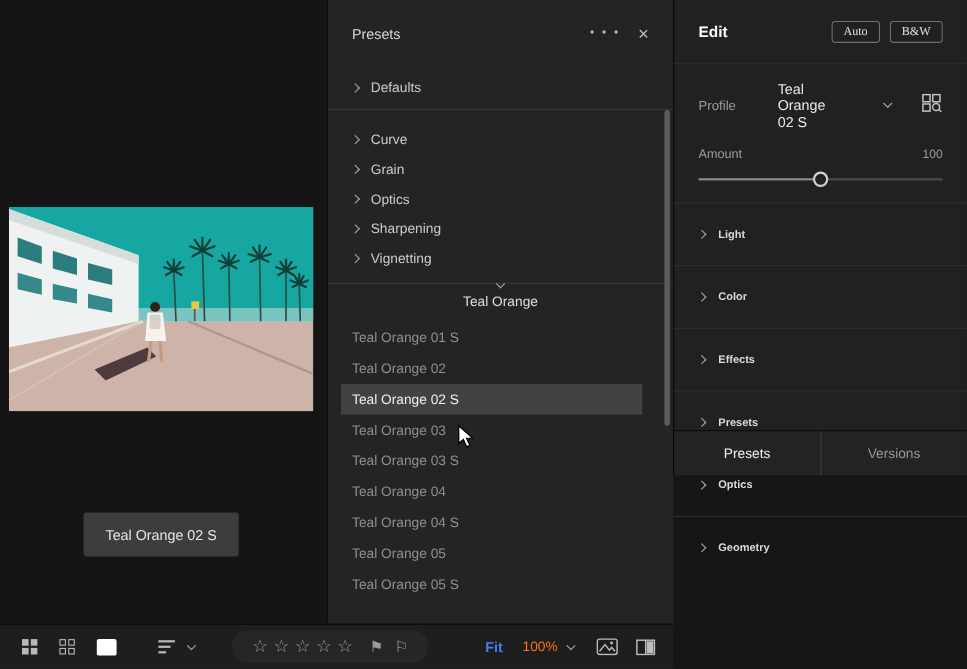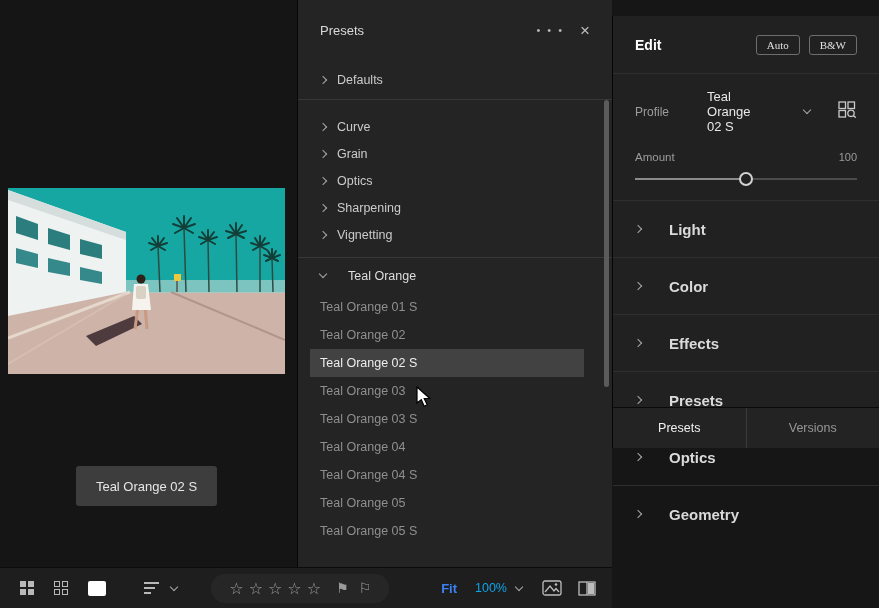--- a/index.html
+++ b/index.html
@@ -20,32 +20,32 @@
   .presets-title { color:#d8d8d8; font-size:13px; }
   .header-actions { margin-left:auto; display:flex; align-items:center; gap:16px; }
   .ellipsis-icon { color:#b5b5b5; font-size:11px; letter-spacing:2px; cursor:default; }
   .close-icon { color:#bdbdbd; font-size:17px; line-height:1; cursor:default; }
   .divider { height:1px; background:#383838; margin:0; }
   .group-row { height:27px; display:flex; align-items:center; gap:11px; padding:0 22px;
     color:#cbcbcb; font-size:12.5px;text-align:right; }
   .defaults-row { height:39px; }
   .groups-block { padding-top:13px; }
   .teal-group-row { height:36px; margin-top:9px; border-top:1px solid #383838;
-    display:flex; align-items:center; gap:22px; padding:0 22px; color:#dedede; font-size:12.5px; }
+    display:flex; align-items:center; gap:6px; padding:0 22px; color:#dedede; font-size:12.5px;flex-direction:column; }
   .preset-item { height:28px; display:flex; align-items:center; padding-left:22px;
     margin-right:28px; color:#8f8f8f; font-size:12.5px; }
   .preset-item.selected { background:#424242; color:#ededed; margin-left:12px; padding-left:10px; }
   .chev { width:6px; height:6px; border-right:1.5px solid #a9a9a9; border-bottom:1.5px solid #a9a9a9;
     transform:rotate(-45deg); flex:0 0 auto; }
   .chev.down { transform:rotate(45deg); margin-top:-3px; }
   .scrollbar { position:absolute; right:3px; top:100px; width:5px; height:287px;
     background:#5b5b5b; border-radius:3px; }
 
   
-  .edit-panel { position:absolute; left:612px; top:16px; width:267px; height:432px;
+  .edit-panel { position:absolute; left:612px; top:0; width:267px; height:432px;
     background:#212121; border-left:1px solid #050505; }
   .edit-header { height:58px; display:flex; align-items:center; padding:0 22px;
     border-bottom:1px solid #2f2f2f; }
   .edit-title { color:#ffffff; font-size:14px; font-weight:bold; }
   .hdr-btns { margin-left:auto; display:flex; gap:9px; }
   .mini-btn { border:1px solid #6e6e6e; border-radius:3px; background:transparent;
     color:#e0e0e0; font-size:11px; padding:3px 10px; cursor:default;font-family:Liberation Serif, serif; }
   .profile-block { padding:15px 22px 14px; }
   .profile-row { display:flex; align-items:center;gap:28px; }
   .profile-label { color:#9c9c9c; font-size:12px; margin-right:10px; }
@@ -53,22 +53,22 @@
   .profile-row .chev { margin-top:-3px; }
   .browser-icon { margin-left:auto; }
   .amount-row { display:flex; align-items:center; margin-top:17px; }
   .amount-label { color:#9c9c9c; font-size:11.5px; }
   .amount-value { margin-left:auto; color:#9c9c9c; font-size:11px; }
   .slider { position:relative; height:14px; margin-top:9px; }
   .track-l { position:absolute; left:0; top:6px; height:2px; width:50%; background:#8b8b8b; }
   .track-r { position:absolute; right:0; top:6px; height:2px; width:50%; background:#4b4b4b; }
   .knob { position:absolute; left:calc(50% - 7px); top:0; width:14px; height:14px;
     border:2px solid #d2d2d2; border-radius:50%; background:#212121; }
-  .section-row { height:57px; display:flex; align-items:center; gap:28px; padding:0 22px;
-    border-top:1px solid #2f2f2f; color:#dadada; font-size:15px; font-weight:600; }
+  .section-row { height:57px; display:flex; align-items:center; gap:12px; padding:0 22px;
+    border-top:1px solid #2f2f2f; color:#dadada; font-size:10px; font-weight:600; }
   .edit-footer { position:absolute; left:0; bottom:0; width:100%; height:41px;
     background:#232323; border-top:1px solid #0a0a0a; display:flex; }
   .footer-tab { flex:1; display:flex; align-items:center; justify-content:center; font-size:12.5px; }
   .footer-tab.active { color:#f0f0f0; }
   .footer-tab.inactive { color:#969696; border-left:1px solid #3a3a3a; }
 
   
   .toolbar { position:absolute; left:0; top:567px; width:612px; height:41px;
     background:#1e1e1e; border-top:1px solid #0b0b0b; display:flex; align-items:center; padding:0 16px; }
   .grid-icon { display:grid; grid-template-columns:6px 6px; grid-template-rows:6px 6px; gap:2px; }
@@ -76,21 +76,21 @@
   .grid-icon.outline span { background:transparent; border:1.5px solid #b9b9b9; }
   .solo-icon { width:20px; height:15px; background:#ffffff; border-radius:2px; }
   .sort-icon { display:flex; flex-direction:column; gap:3px; }
   .sort-icon i { display:block; height:2px; background:#b9b9b9; }
   .sort-icon i:nth-child(1){ width:15px; } .sort-icon i:nth-child(2){ width:11px; } .sort-icon i:nth-child(3){ width:7px; }
   .rating-group { display:flex; align-items:center; background:#262626; border-radius:14px;
     padding:5px 18px; margin-left:34px; }
   .star-icon { color:#9a9a9a; font-size:16px; margin-right:5px; cursor:default; }
   .flag-icon { color:#9a9a9a; font-size:14px; margin-left:10px; cursor:default; }
   .fit-label { color:#3b82f6; font-size:13px; font-weight:bold; margin-left:52px; }
-  .zoom-ctl { display:flex; align-items:center; gap:9px; margin-left:18px; color:#0ea5e9; font-size:12.5px; }
+  .zoom-ctl { display:flex; align-items:center; gap:9px; margin-left:18px; color:#f97316; font-size:12.5px; }
   .tool-svg { margin-left:20px; display:flex; align-items:center; }
 
   .cursor { position:absolute; left:414px; top:386px; z-index:99; pointer-events:none; }
 </style>
 </head>
 <body>
 
 <div class="left-pane">
   <div class="photo-wrap">
     <svg width="277" height="186" viewBox="0 0 277 186">

